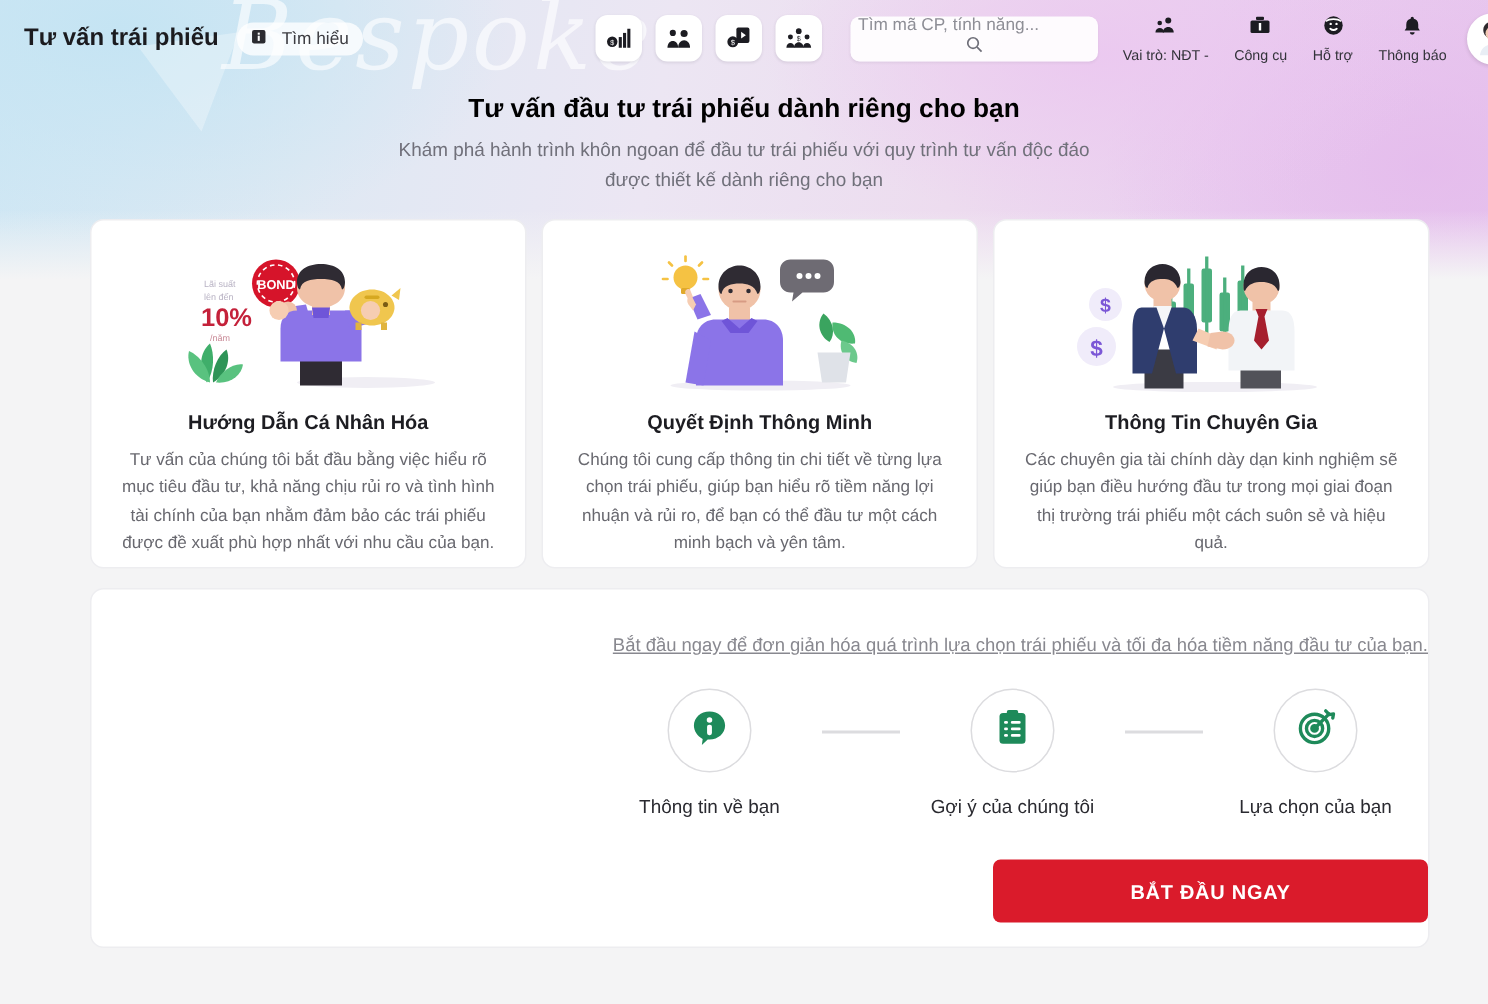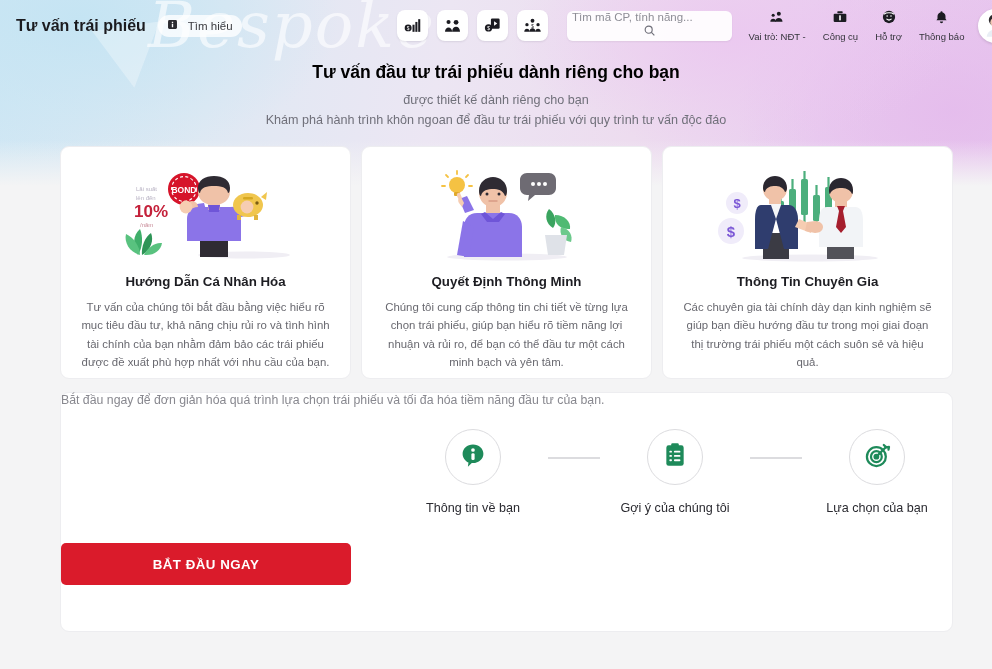--- a/index.html
+++ b/index.html
@@ -119,37 +119,37 @@
     line-height: 1.62; text-align: center;
   }
 
   
   .panel {
     position: absolute; top: 392px; left: 60px;
     width: 893px; height: 240px; background: #fff;
     border: 1px solid #ededf0; border-radius: 9px; z-index: 4;
   }
   .panel-lead {
-    text-align: left;
-    font-size: 12.3px; color: #88888f;
+    margin-top: 30px; text-align: right;
+    font-size: 12.3px; color: #88888f; text-decoration: underline;
   }
   .steps {
     margin-top: 22px; display: flex; align-items: flex-start;
     justify-content: flex-end; gap: 0;
   }
   .step { width: 150px; display: flex; flex-direction: column; align-items: center; }
   .step-circle {
     width: 56px; height: 56px; border-radius: 50%;
     border: 1.5px solid #dcdcdf; background: #fff;
     display: flex; align-items: center; justify-content: center;
   }
   .step-label { margin-top: 16px; font-size: 12.6px; color: #2a2a30; white-space: nowrap; }
   .connector { width: 52px; height: 1.5px; background: #dcdcdf; margin-top: 28px; }
 
-  .cta-wrap { margin-top: 28px; display: flex; justify-content: flex-start; }
+  .cta-wrap { margin-top: 28px; display: flex; justify-content: flex-end; }
   .cta {
     width: 290px; height: 42px; border: 0; border-radius: 5px;
     background: #da1b2b; color: #fff; font-weight: bold;
     font-size: 13.3px; letter-spacing: .5px;
     font-family: "Liberation Sans", sans-serif; cursor: pointer;
   }
 </style>
 </head>
 <body>
 
@@ -279,22 +279,22 @@
           <path d="M14.4 22.8h5.2l-2.6 4z" fill="#cfd9e6"></path>
         </svg>
       </div>
 
     </div>
   </div>
 
   <div class="hero-text">
     <div class="hero-title">Tư vấn đầu tư trái phiếu dành riêng cho bạn</div>
     <div class="hero-sub">
+      <div>Khám phá hành trình khôn ngoan để đầu tư trái phiếu với quy trình tư vấn độc đáo</div>
       <div>được thiết kế dành riêng cho bạn</div>
-      <div>Khám phá hành trình khôn ngoan để đầu tư trái phiếu với quy trình tư vấn độc đáo</div>
     </div>
   </div>
 
   <div class="cards">
 
     <div class="card">
       <div class="card-art">
         <svg width="180" height="100" viewBox="0 0 180 100">
           <ellipse cx="128" cy="92" rx="46" ry="3.6" fill="#f0eef4"></ellipse>
 

